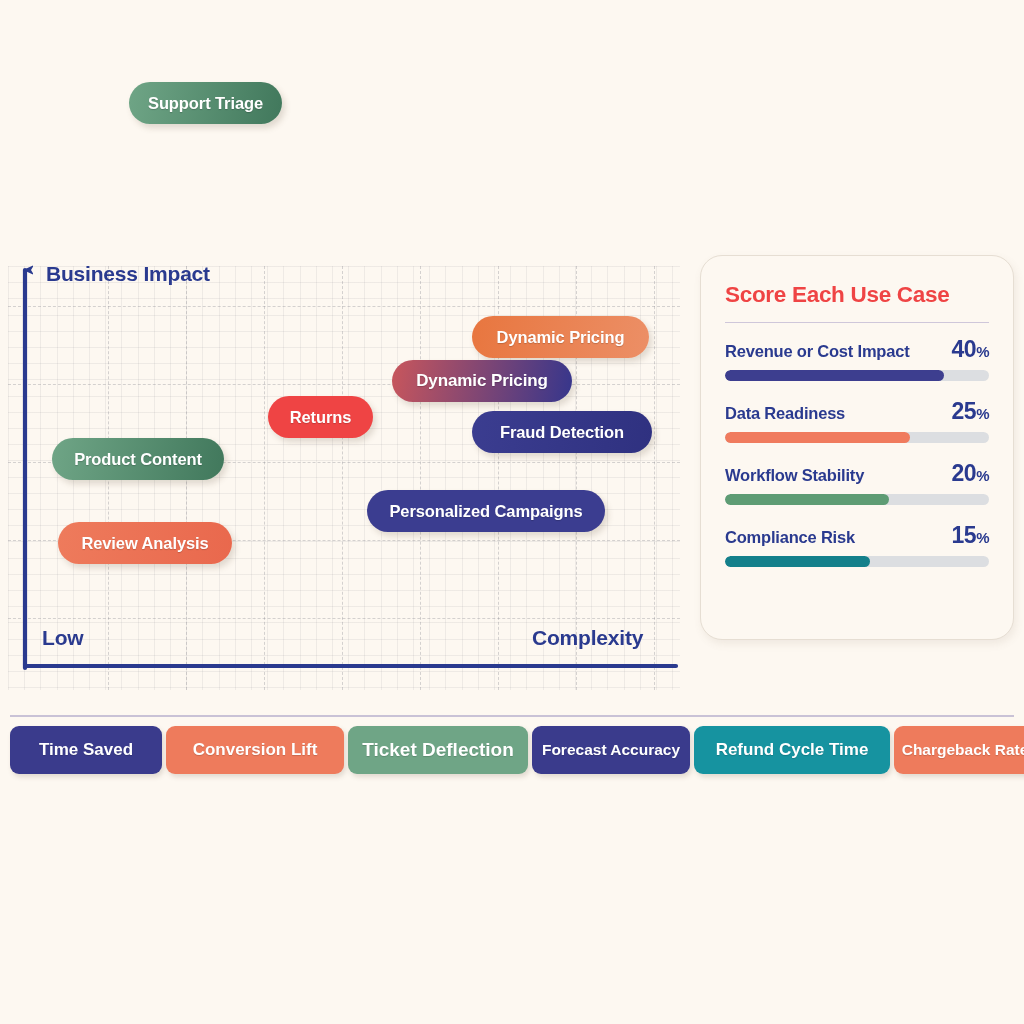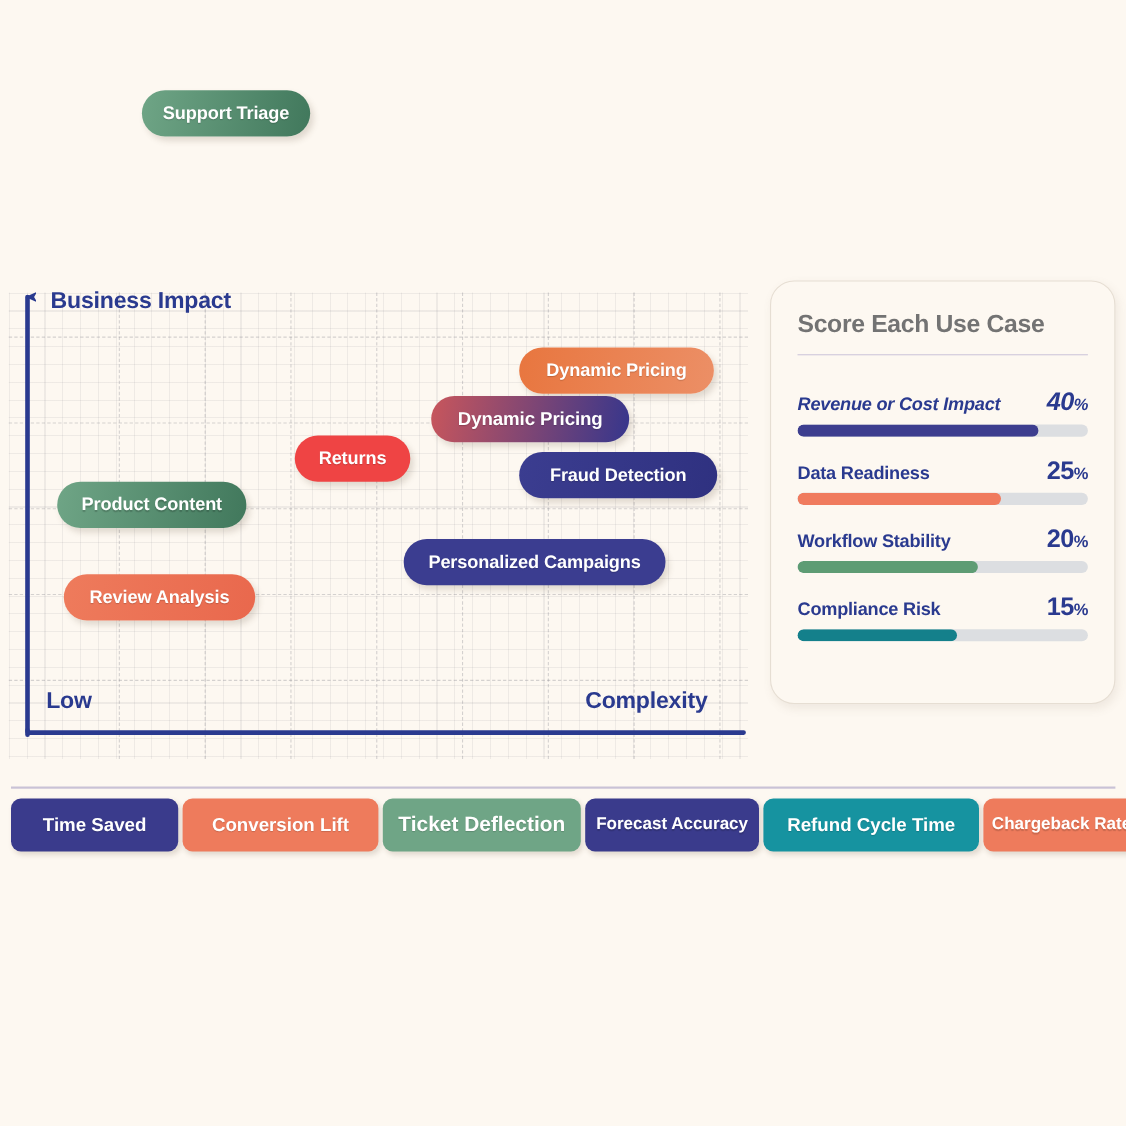--- a/index.html
+++ b/index.html
@@ -101,33 +101,33 @@
     top: 255px;
     width: 314px;
     height: 385px;
     background: #FDF8F1;
     border: 1.6px solid #E6DED3;
     border-radius: 22px;
     box-shadow: 2px 4px 9px rgba(120,100,80,0.10);
     padding: 26px 24px 20px 24px;
   }
   #score-title {
-    color: #737373;
+    color: #ef4444;
     font-size: 22.5px;
     font-weight: bold;
     letter-spacing: -0.3px;
   }
   #score-divider {
     margin-top: 14px;
     height: 1.4px;
     background: #CFC7DA;
     width: 100%;
   }
   .score-row { margin-top: 17px; }
-  .score-row:first-of-type { margin-top: 29px; font-style: italic; }
+  .score-row:first-of-type { margin-top: 13px; }
   .score-head {
     display: flex;
     align-items: baseline;
     justify-content: space-between;
   }
   .score-name {
     color: #2A3A8F;
     font-size: 16.5px;
     font-weight: bold;
     letter-spacing: -0.2px;

